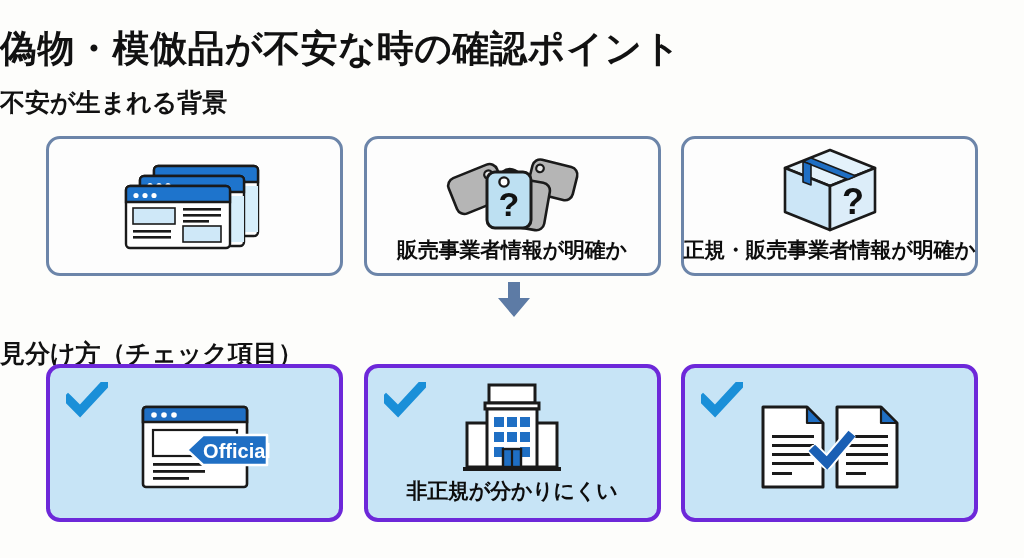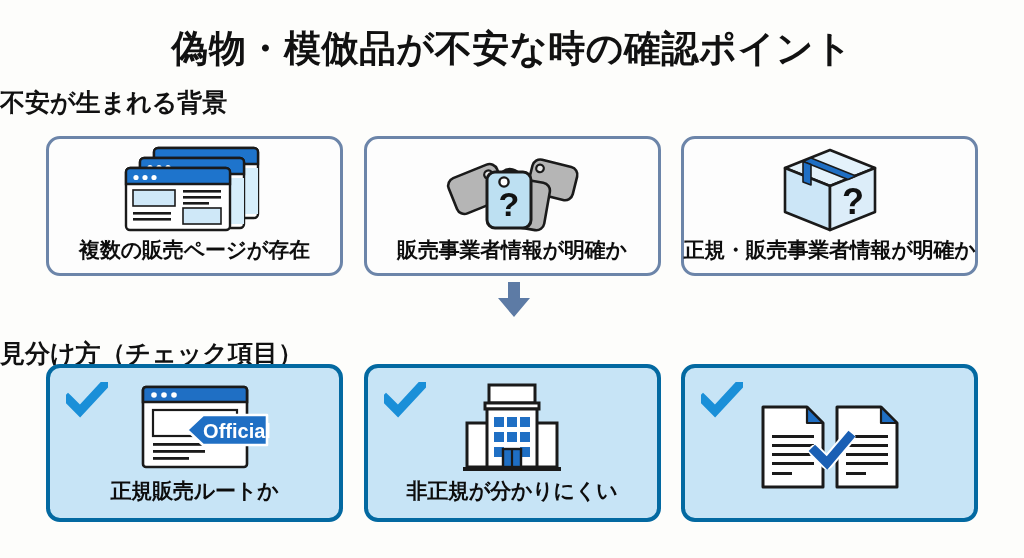--- a/index.html
+++ b/index.html
@@ -20,21 +20,20 @@
     height: 558px;
     box-sizing: border-box;
   }
 
   
   .main-title {
     position: absolute;
     top: 24px;
     left: 0;
     width: 1024px;
-    text-align: center;
     font-size: 37px;
     font-weight: bold;
     color: #111111;
     letter-spacing: 0.5px;
     white-space: nowrap;
   }
   .section-heading {
     position: absolute;
     left: 0;
     width: 1024px;
@@ -77,21 +76,21 @@
     justify-content: flex-start;
   }
   .card-top {
     height: 140px;
     background: #fdfdfd;
     border: 3px solid #6c85a9;
   }
   .card-bottom {
     height: 158px;
     background: #c7e4f6;
-    border: 4px solid #0369a1;
+    border: 4px solid #6d28d9;
   }
 
   .card-icon {
     flex: 1 1 auto;
     display: flex;
     align-items: center;
     justify-content: center;
     width: 100%;
     padding-top: 4px;
     box-sizing: border-box;
@@ -172,21 +171,20 @@
             <rect x="13" y="46" width="42" height="16" fill="#cfe8f8" stroke="#1a1a1a" stroke-width="1.6"></rect>
             <rect x="63" y="46" width="38" height="2.6" fill="#1a1a1a"></rect>
             <rect x="63" y="52" width="38" height="2.6" fill="#1a1a1a"></rect>
             <rect x="63" y="58" width="26" height="2.6" fill="#1a1a1a"></rect>
             <rect x="13" y="68" width="38" height="2.6" fill="#1a1a1a"></rect>
             <rect x="13" y="74" width="38" height="2.6" fill="#1a1a1a"></rect>
             <rect x="63" y="64" width="38" height="16" fill="#cfe8f8" stroke="#1a1a1a" stroke-width="1.6"></rect>
           </g>
         </svg>
       </div>
-      <div class="card-label">複数の販売ページが存在</div>
     </div>
 
     <div class="card card-top">
       <div class="card-icon">
         <svg width="150" height="92" viewBox="0 0 150 92">
 
           <g transform="rotate(-22 40 45)">
             <rect x="14" y="26" width="52" height="38" rx="8" fill="#b5b5b5" stroke="#1a1a1a" stroke-width="2.6"></rect>
             <circle cx="56" cy="36" r="4.2" fill="#e8e8e8" stroke="#1a1a1a" stroke-width="2.2"></circle>
           </g>
@@ -260,21 +258,20 @@
 
           <rect x="38" y="31" width="84" height="26" fill="#ffffff" stroke="#1a1a1a" stroke-width="2.2"></rect>
           <rect x="38" y="64" width="52" height="2.8" fill="#1a1a1a"></rect>
           <rect x="38" y="71" width="52" height="2.8" fill="#1a1a1a"></rect>
           <rect x="38" y="78" width="36" height="2.8" fill="#1a1a1a"></rect>
 
           <path d="M88 36 L152 36 L152 66 L88 66 L72 51 Z" fill="#1f6fc4" stroke="#ffffff" stroke-width="2.6" stroke-linejoin="round"></path>
           <text x="122" y="59" font-family="'Liberation Sans', sans-serif" font-size="20" font-weight="bold" fill="#ffffff" text-anchor="middle">Official</text>
         </svg>
       </div>
-      <div class="card-label">正規販売ルートか</div>
     </div>
 
     <div class="card card-bottom">
       <div class="check-badge">
         <svg width="42" height="36" viewBox="0 0 42 36">
           <path d="M2 17 L14 29 L39 2" fill="none" stroke="#1a8fd8" stroke-width="9" stroke-linecap="square" stroke-linejoin="miter"></path>
         </svg>
       </div>
       <div class="card-icon">
         <svg width="110" height="96" viewBox="0 0 110 96">

